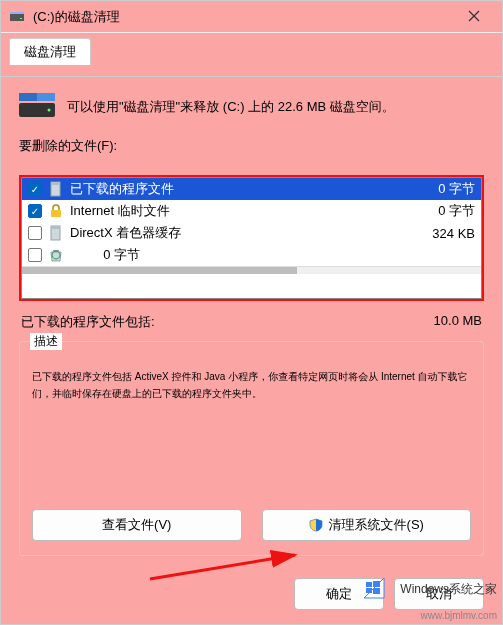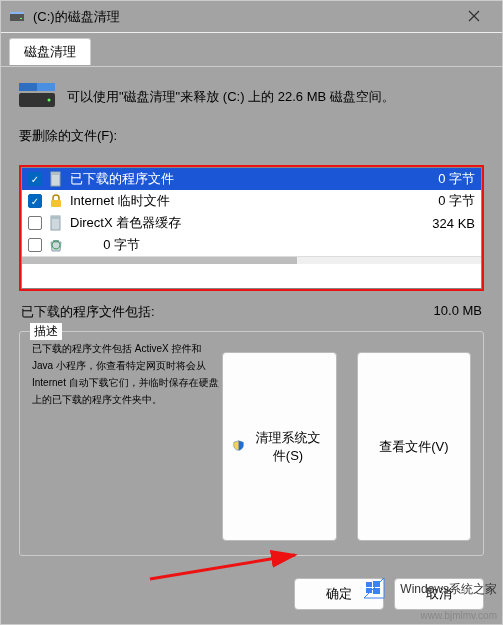--- a/index.html
+++ b/index.html
@@ -9,21 +9,21 @@
     background: #fff;
     width: 503px;
     height: 625px;
     position: relative;
     overflow: hidden;
   }
   .window {
     width: 503px;
     height: 625px;
     border: 1px solid #ccc;
-    background: #a3a3a3;
+    background: #fca5a5;
     display: flex;
     flex-direction: column;
   }
   .titlebar {
     height: 32px;
     display: flex;
     align-items: center;
     padding: 0 8px;
     border-bottom: 1px solid #eee;
   }
@@ -37,21 +37,21 @@
     font-size: 13px;
   }
   .titlebar .close {
     width: 40px;
     text-align: center;
     font-size: 14px;
     cursor: pointer;
   }
   .tabbar {
     display: flex;
-    padding: 4px 8px 2px 8px;
+    padding: 4px 8px 12px 8px;
     border-bottom: 1px solid #ccc;
   }
   .tab {
     padding: 4px 14px;
     border: 1px solid #ccc;
     border-bottom: none;
     border-radius: 3px 3px 0 0;
     background: #fff;
     font-size: 13px;
     position: relative;
@@ -146,26 +146,26 @@
   }
   .totals {
     display: flex;
     justify-content: space-between;
     font-size: 13px;
     padding: 2px 2px 10px 2px;
   }
   .desc-group {
     border: 1px solid #ccc;
     border-radius: 3px;
-    padding: 8px 12px 14px 12px;
+    padding: 26px 12px 14px 12px;
     position: relative;
     margin-bottom: 12px;
     flex: 1;
     display: flex;
-    flex-direction: row;
+    flex-direction: column;
   }
   .desc-group .legend {
     position: absolute;
     top: -9px;
     left: 10px;
     background: #fff;
     padding: 0 4px;
     font-size: 12px;
   }
   .desc-text {
@@ -325,30 +325,30 @@
     <div class="totals">
       <span>已下载的程序文件包括:</span>
       <span>10.0 MB</span>
     </div>
 
     <div class="desc-group">
       <span class="legend">描述</span>
       <div class="desc-text">已下载的程序文件包括 ActiveX 控件和 Java 小程序，你查看特定网页时将会从 Internet 自动下载它们，并临时保存在硬盘上的已下载的程序文件夹中。</div>
       <div class="desc-buttons">
         <button class="btn">
+          <span>查看文件(V)</span>
+        </button>
+        <button class="btn">
           <span class="shield">
             <svg viewBox="0 0 14 14">
                 <path d="M7 1 L13 3 V7 C13 10 10 13 7 13 C4 13 1 10 1 7 V3 Z" fill="#ffd24d" stroke="#1e6fd8" stroke-width="0.6"></path>
                 <path d="M7 1 L13 3 V7 C13 10 10 13 7 13 Z" fill="#1e6fd8"></path>
               </svg>
           </span>
           <span>清理系统文件(S)</span>
-        </button>
-        <button class="btn">
-          <span>查看文件(V)</span>
         </button>
       </div>
     </div>
 
   </div>
 
   <div class="footer">
     <button class="btn">
       <span>确定</span>
     </button>

